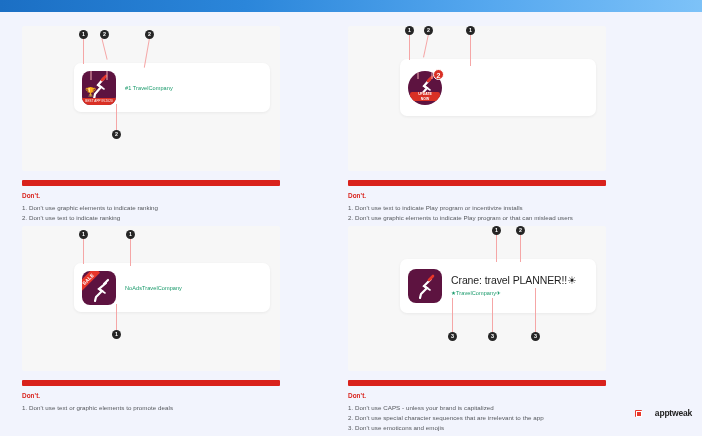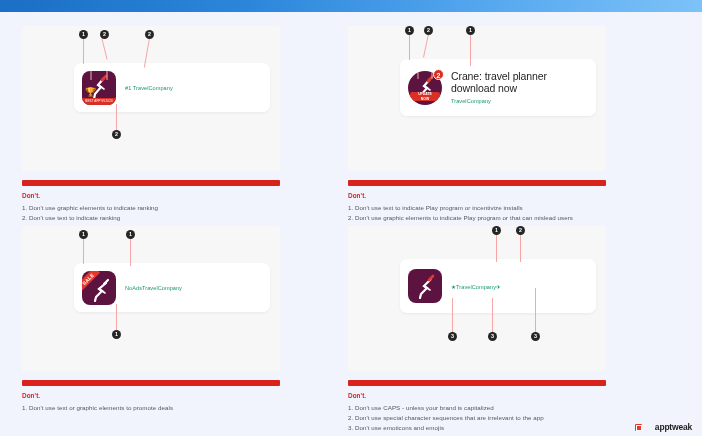--- a/index.html
+++ b/index.html
@@ -142,21 +142,21 @@
   .dont {
     font-size: 6.4px; font-weight: bold; color: #d9221c;
     margin-top: 6px; letter-spacing: .05px;
   }
   .rules { margin-top: 4px; }
   .rule {
     font-size: 6.2px; color: #54575c; line-height: 10px; letter-spacing: .05px;
   }
 
   .watermark {
-    position: absolute; right: 10px; bottom: 4px;
+    position: absolute; right: 10px; bottom: 18px;
     display: flex; align-items: center; gap: 13px;
   }
   .wm-sq {
     width: 7px; height: 7px; background: #e8362a; border-radius: 1px;
     position: relative;
   }
   .wm-sq::after {
     content: ""; position: absolute; left: 1.5px; top: 1.5px;
     width: 4px; height: 4px; border: 1px solid #fff;
   }
@@ -240,25 +240,20 @@
               </svg>
               <svg class="hang-lines" viewBox="0 0 34 10">
                 <line x1="10" y1="0" x2="10" y2="8" stroke="#e8a0a8" stroke-width="1.1"></line>
                 <line x1="24" y1="0" x2="24" y2="8" stroke="#e8a0a8" stroke-width="1.1"></line>
               </svg>
               <div class="badge-update">UPDATE
 NOW</div>
             </div>
             <div class="notif-dot">2</div>
           </div>
-          <div class="apptext">
-            <div class="apptitle">Crane: travel planner
-download now</div>
-            <div class="appdev">TravelCompany</div>
-          </div>
         </div>
       </div>
 
       <div class="redbar"></div>
       <div class="dont">Don't.</div>
       <div class="rules">
         <div class="rule">1. Don't use text to indicate Play program or incentivize installs</div>
         <div class="rule">2. Don't use graphic elements to indicate Play program or that can mislead users</div>
       </div>
     </div>
@@ -322,20 +317,21 @@
             <div class="icon-sq plain">
               <svg class="bird" viewBox="0 0 34 34">
                 <path d="M23 10 L16 17 L19 19 L13 25 L12 29" stroke="#ffffff" stroke-width="2.2" fill="none" stroke-linecap="round"></path>
                 <path d="M21 11 L25 7" stroke="#e8362a" stroke-width="2.6" stroke-linecap="round"></path>
                 <circle cx="22.5" cy="10" r="1.3" fill="#e8362a"></circle>
                 <path d="M16 17 L22 21" stroke="#ffffff" stroke-width="1.6" stroke-linecap="round"></path>
               </svg>
             </div>
           </div>
           <div class="apptext">
+            <div class="apptitle">Crane: travel PLANNER!!☀</div>
             <div class="appdev">★TravelCompany✈</div>
           </div>
         </div>
       </div>
 
       <div class="redbar"></div>
       <div class="dont">Don't.</div>
       <div class="rules">
         <div class="rule">1. Don't use CAPS - unless your brand is capitalized</div>
         <div class="rule">2. Don't use special character sequences that are irrelevant to the app</div>

